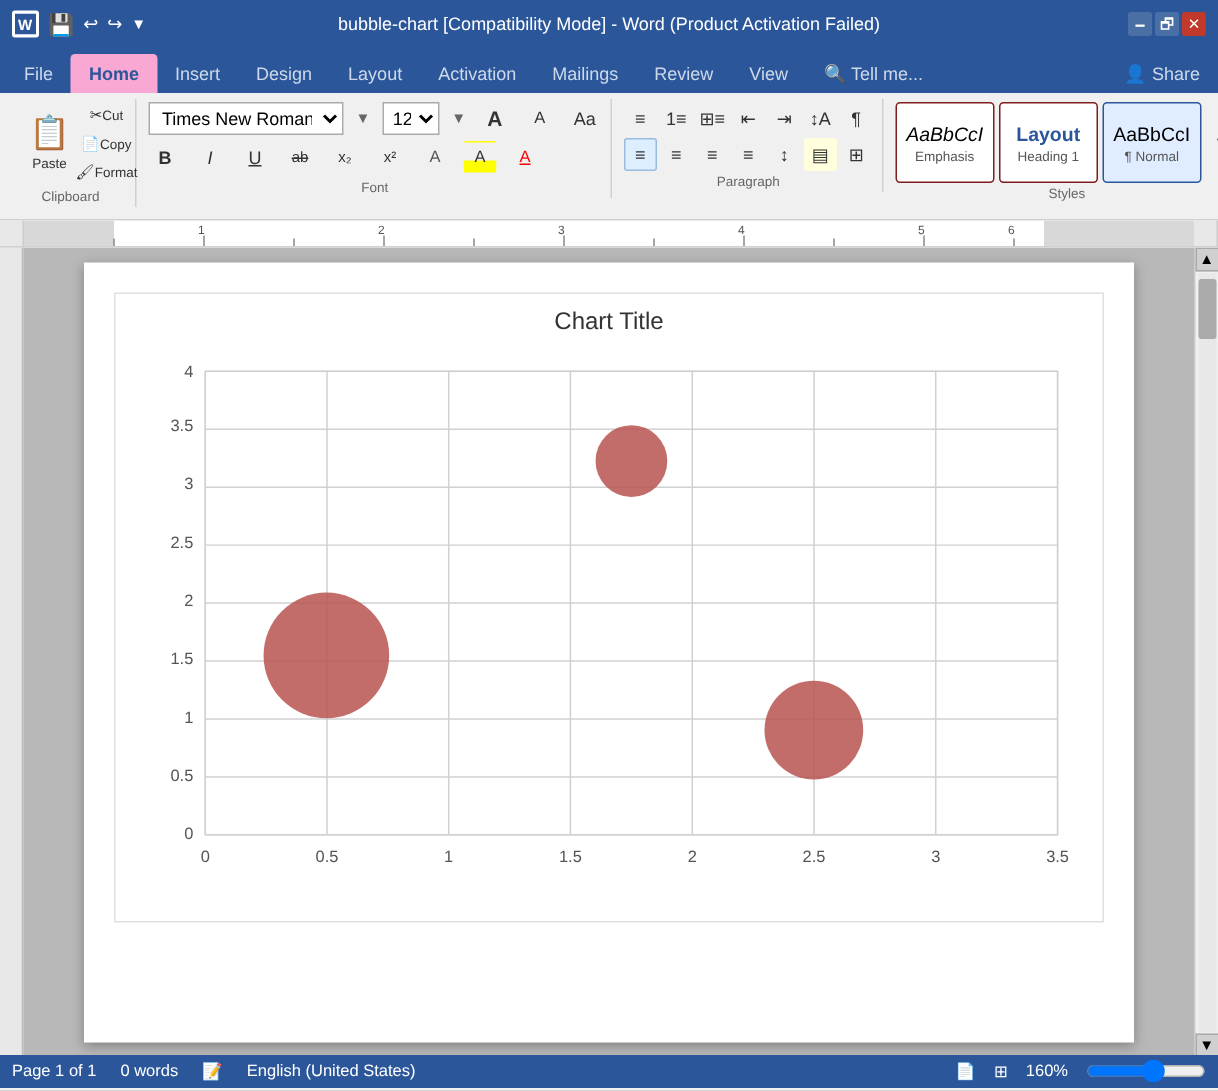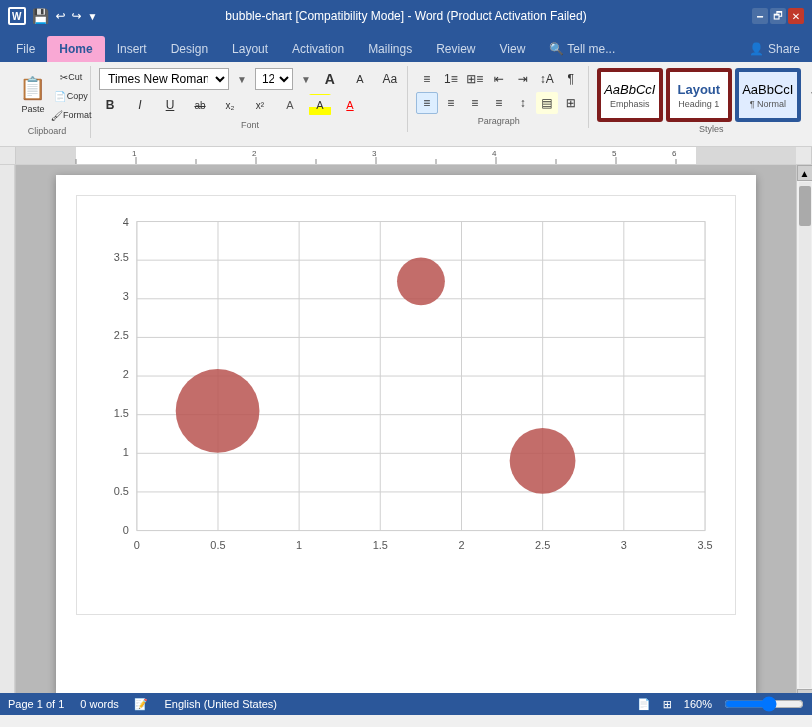--- a/index.html
+++ b/index.html
@@ -129,21 +129,21 @@
     }
 
     
     .styles-container {
       display: flex;
       gap: 3px;
       align-items: center;
     }
     .style-card {
       width: 66px; height: 54px;
-      border: 4px solid #7f1d1d;
+      border: 1px solid #7f1d1d;
       border-radius: 3px;
       background: white;
       cursor: pointer;
       display: flex;
       flex-direction: column;
       align-items: center;
       justify-content: center;
       font-size: 10px;
       gap: 2px;
       padding: 2px;
@@ -227,21 +227,21 @@
     .status-bar {
       background: #2b579a;
       height: 22px;
       display: flex;
       align-items: center;
       padding: 0 8px;
       color: white;
       font-size: 11px;
       gap: 16px;
       position: fixed;
-      bottom: 12px;
+      bottom: 2px;
       width: 812px;
     }
     .status-right { margin-left: auto; display: flex; align-items: center; gap: 12px; }
 
     
     .para-row { display: flex; align-items: center; gap: 2px; }
   </style>
 </head>
 <body>
 
@@ -419,20 +419,21 @@
   <div class="left-sidebar">
     <svg width="16" height="100%" style="position:absolute;">
       <line x1="15" y1="0" x2="15" y2="100%" stroke="#bbb" stroke-width="1"></line>
     </svg>
   </div>
 
   <div class="doc-scroll">
     <div class="page">
 
       <div class="chart-container">
+        <div class="chart-title">Chart Title</div>
         <div class="chart-area">
           <svg width="100%" height="100%" viewBox="0 0 640 360" xmlns="http://www.w3.org/2000/svg">
 
             <rect x="50" y="10" width="570" height="310" fill="white" stroke="#e0e0e0"></rect>
 
             <line x1="50" y1="10" x2="620" y2="10" stroke="#d0d0d0" stroke-width="1"></line>
             <line x1="50" y1="48.75" x2="620" y2="48.75" stroke="#d0d0d0" stroke-width="1"></line>
             <line x1="50" y1="87.5" x2="620" y2="87.5" stroke="#d0d0d0" stroke-width="1"></line>
             <line x1="50" y1="126.25" x2="620" y2="126.25" stroke="#d0d0d0" stroke-width="1"></line>
             <line x1="50" y1="165" x2="620" y2="165" stroke="#d0d0d0" stroke-width="1"></line>

